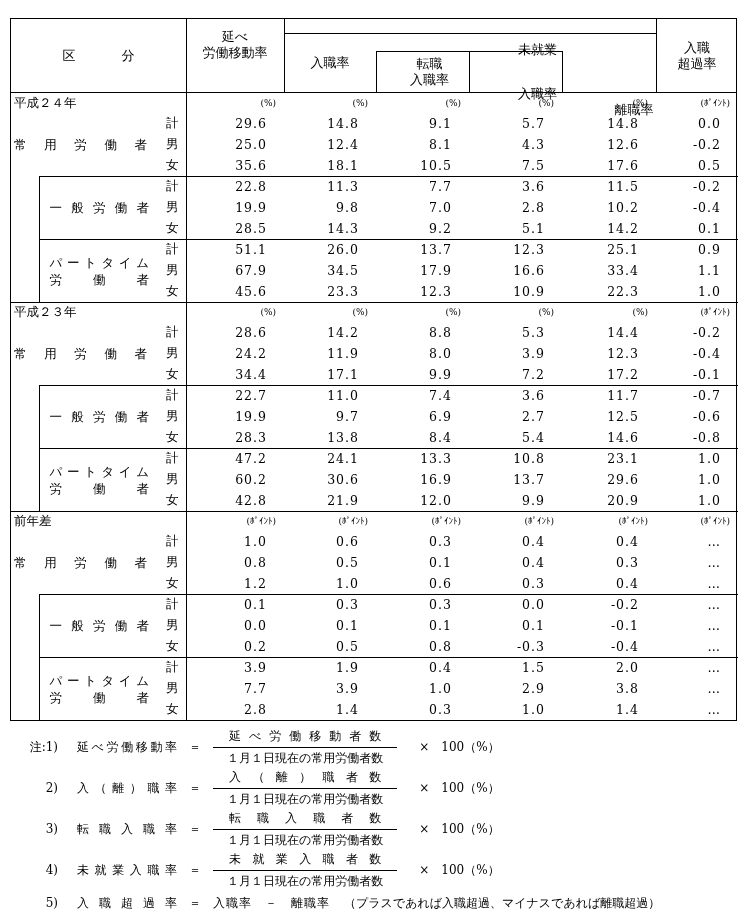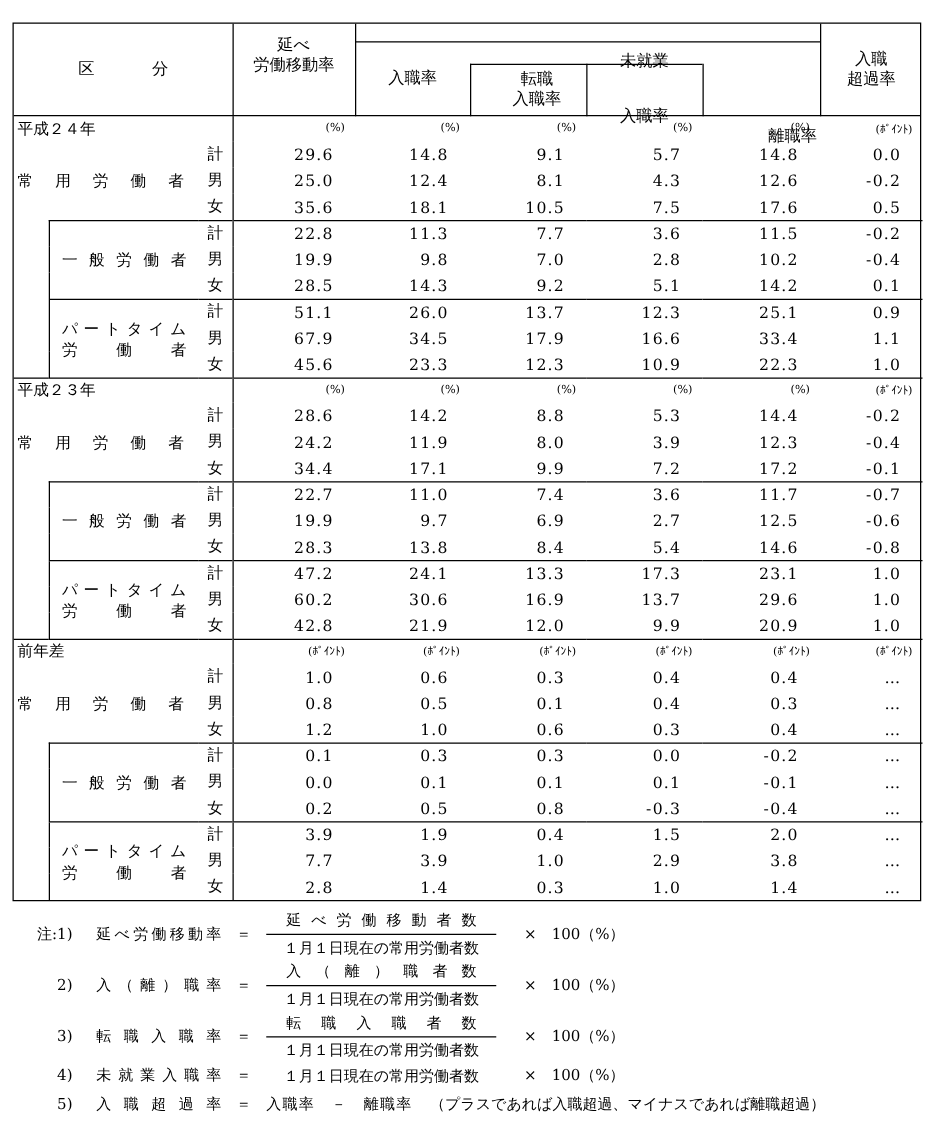--- a/index.html
+++ b/index.html
@@ -15,21 +15,21 @@
   .table-wrap { position:absolute; left:10px; top:18px; width:727px; border:1px solid #000; background:#fff; }
 
   
   .thead { position:relative; height:74px; border-bottom:1px solid #000; font-size:13px; }
   .hcell { position:absolute; display:flex; flex-direction:column; align-items:center; justify-content:center; text-align:center; line-height:16px; }
   .h-kubun { left:0; top:0; width:175px; height:74px; }
   .h-kubun .jspread { display:inline-block; width:72px; text-align:justify; text-align-last:justify; }
   .h-nobe { left:175px; top:0; width:98px; height:74px; justify-content:flex-start; padding-top:10px; }
   .h-nyushoku { left:273px; top:14px; width:92px; height:60px; }
   .h-tenshoku { left:372px; top:32px; width:93px; height:42px; }
-  .h-mishugyo { left:458px; top:32px; width:93px; height:42px;gap:28px; }
+  .h-mishugyo { left:480px; top:32px; width:93px; height:42px;gap:28px; }
   .h-rishoku { left:576px; top:14px; width:94px; height:60px;margin-top:47px; }
   .h-choka { left:645px; top:0; width:82px; height:74px; }
   .hline { position:absolute; height:1px; background:#000; }
   .strip  { top:14px; left:273px; width:372px; }
   .boxtop { top:32px; left:365px; width:186px; }
   .vline { position:absolute; width:1px; background:#000; top:0; height:74px; }
   .v175 { left:175px; } .v273 { left:273px; } .v645 { left:645px; }
   .v365 { left:365px; top:32px; height:42px; }
   .v458 { left:458px; top:32px; height:42px; }
   .v551 { left:551px; top:32px; height:42px; }
@@ -293,21 +293,21 @@
           <tr class="group-top boxed-row">
             <td class="indent-cell" rowspan="3"></td>
             <td class="glabel-cell boxed" rowspan="3">
               <div class="jlabel">パートタイム</div>
               <div class="jlabel">労働者</div>
             </td>
             <td class="sub-cell">計</td>
             <td class="val-cell">47.2</td>
             <td class="val-cell">24.1</td>
             <td class="val-cell">13.3</td>
-            <td class="val-cell">17.3</td>
+            <td class="val-cell">10.8</td>
             <td class="val-cell">23.1</td>
             <td class="val-cell">1.0</td>
           </tr>
           <tr class="boxed-row">
             <td class="sub-cell">男</td>
             <td class="val-cell">60.2</td>
             <td class="val-cell">30.6</td>
             <td class="val-cell">16.9</td>
             <td class="val-cell">13.7</td>
             <td class="val-cell">29.6</td>
@@ -457,20 +457,21 @@
         <span class="num">転職入職者数</span>
         <span class="den">１月１日現在の常用労働者数</span>
       </span>
       <span class="note-suffix">×　100（%）</span>
     </div>
     <div class="note frac-note">
       <span class="note-no">4)</span>
       <span class="note-label">未就業入職率</span>
       <span class="note-eq">＝</span>
       <span class="frac">
+        <span class="num">未就業入職者数</span>
         <span class="den">１月１日現在の常用労働者数</span>
       </span>
       <span class="note-suffix">×　100（%）</span>
     </div>
     <div class="note line-note">
       <span class="note-no">5)</span>
       <span class="note-label">入職超過率</span>
       <span class="note-eq">＝</span>
       <span class="note-formula">入職率　－　離職率</span>
       <span class="note-suffix">（プラスであれば入職超過、マイナスであれば離職超過）</span>

